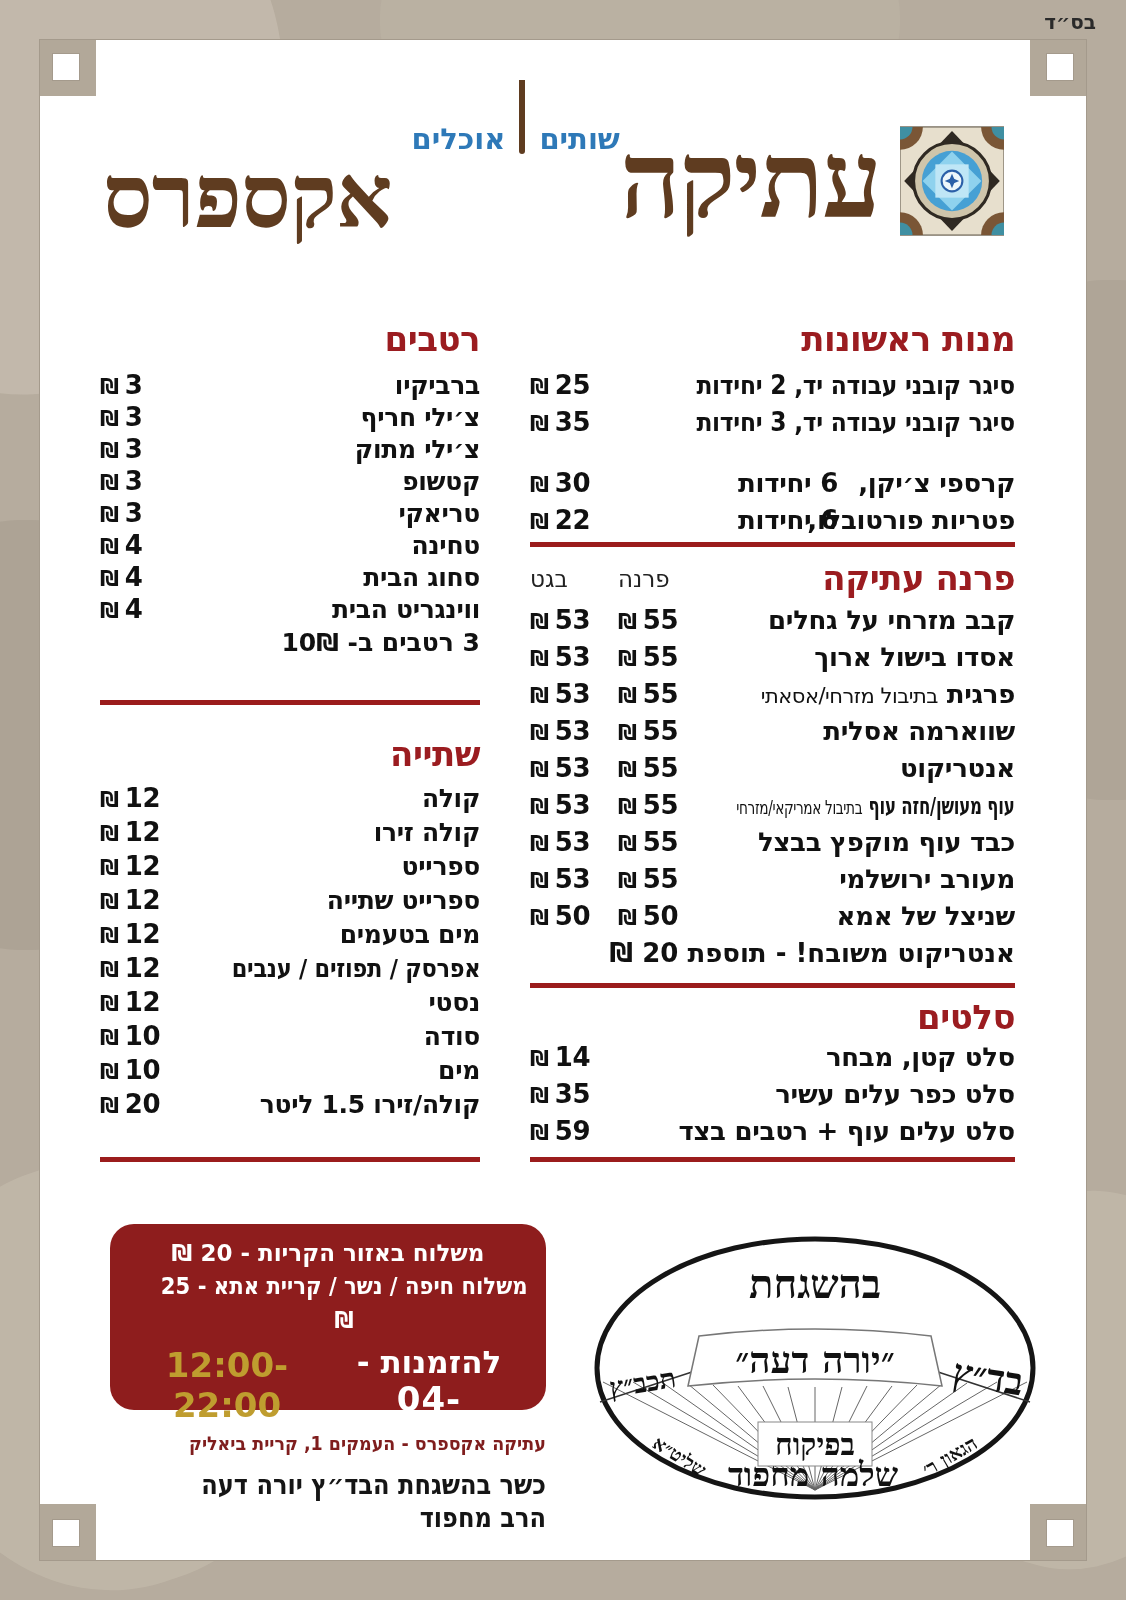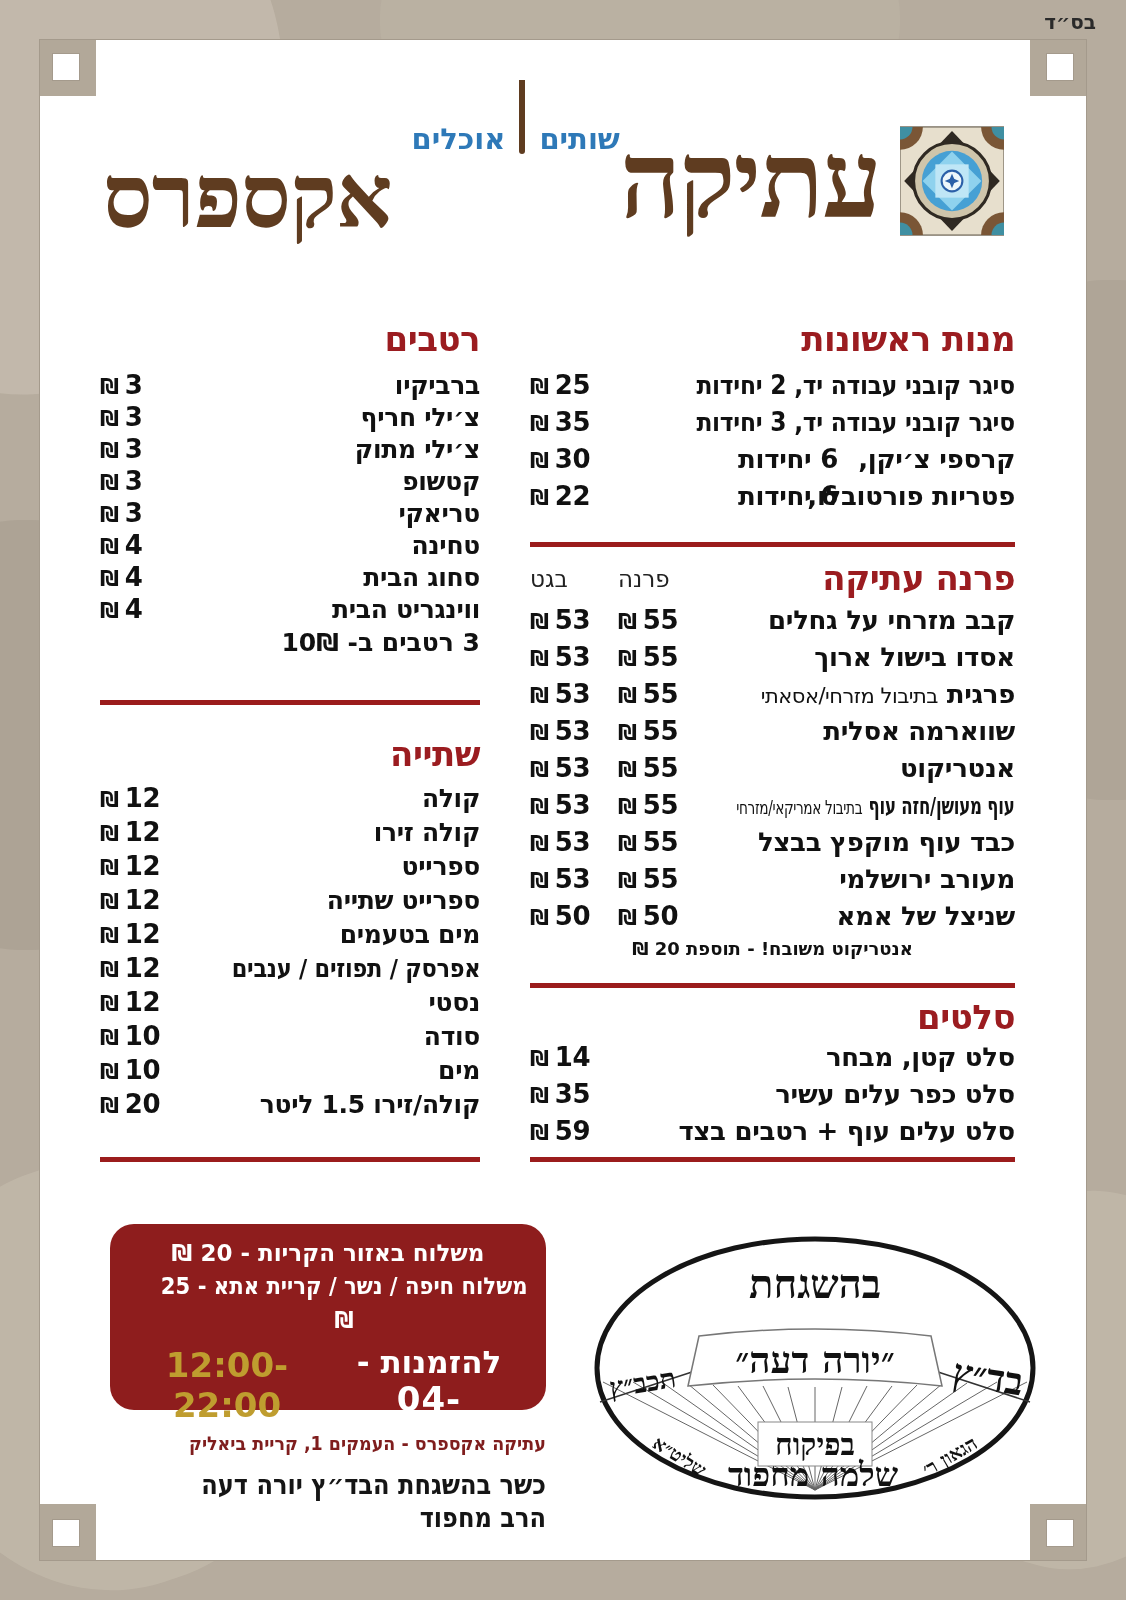--- a/index.html
+++ b/index.html
@@ -54,32 +54,32 @@
   .sep1{margin-top:24px;}
   .sec-head{display:flex;align-items:flex-end;margin:14px 0 10px;}
   .sec-head h2{flex:1;}
   .colh{width:88px;flex-shrink:0;font-size:23px;color:#222;text-align:left;
     padding-bottom:3px;}
   .row{display:flex;align-items:baseline;height:37px;font-weight:bold;
     font-size:26px;letter-spacing:-0.3px;}
   .menu-left .row{height:32px;font-size:25px;}
   .menu-left .rowD{height:34px;}
   .nm{flex:1;min-width:0;white-space:nowrap;}
-  .qty{width:220px;flex-shrink:0;}
+  .qty{width:220px;flex-shrink:0;margin-top:24px;}
   .pr{width:88px;flex-shrink:0;display:flex;gap:6px;justify-content:flex-end;
     align-items:baseline;}
   .menu-left .pr{width:78px;}
   .num{font-size:26px;}
   .cur{font-size:21px;}
   .sub{font-weight:normal;font-size:21px;letter-spacing:-0.5px;}
   .tight .nmtxt{font-size:23px;}
   .tight .sub{font-size:19px;}
   .sqz{display:inline-block;transform:scaleX(.9);transform-origin:100% 50%;}
   .sqz80{display:inline-block;transform:scaleX(.72);transform-origin:100% 50%;}
-  .noteR{height:37px;font-weight:bold;font-size:18px;text-align:center;}
+  .noteR{height:37px;font-weight:bold;font-size:26px;text-align:right;}
   .sep2{margin-top:8px;}
   .t3{margin:12px 0 8px;}
   .sep3{margin-top:4px;}
   .noteL{margin-top:2px;height:34px;font-weight:bold;font-size:25px;
     text-align:right;padding-left:34px;direction:rtl;}
   .sepL1{margin-top:38px;}
   .t2{margin:32px 0 12px;}
   .sepL2{margin-top:34px;}
 
   

